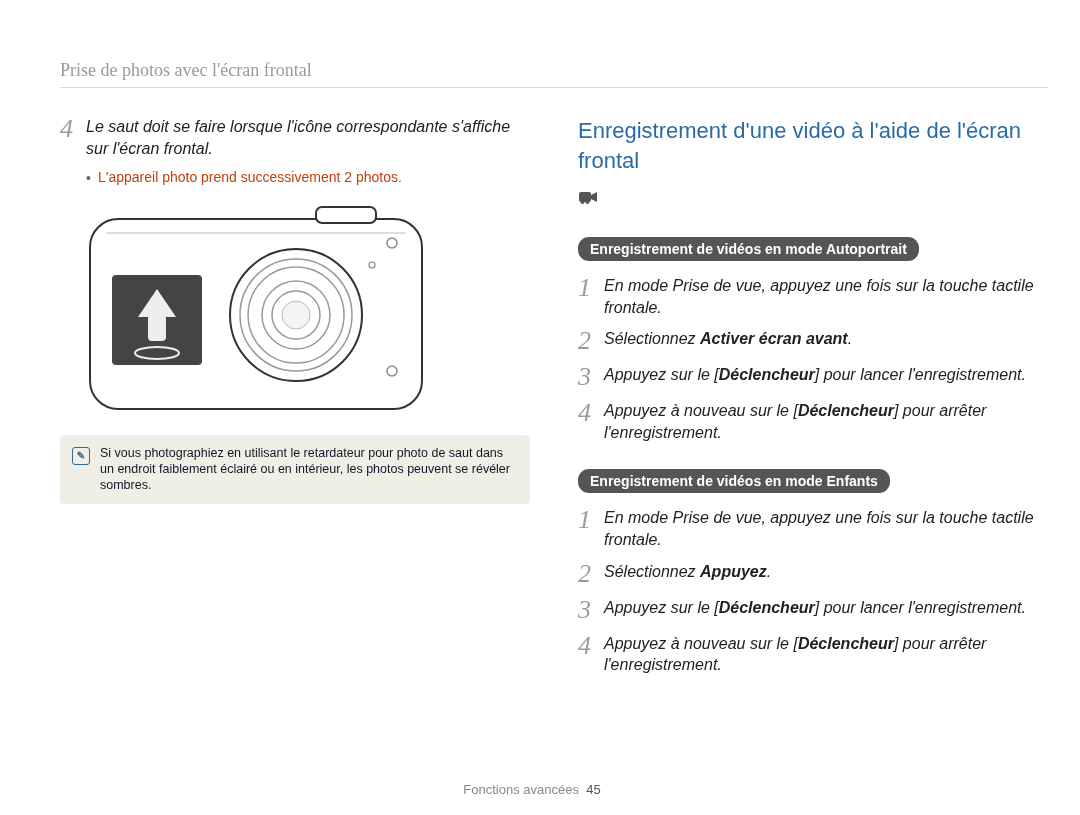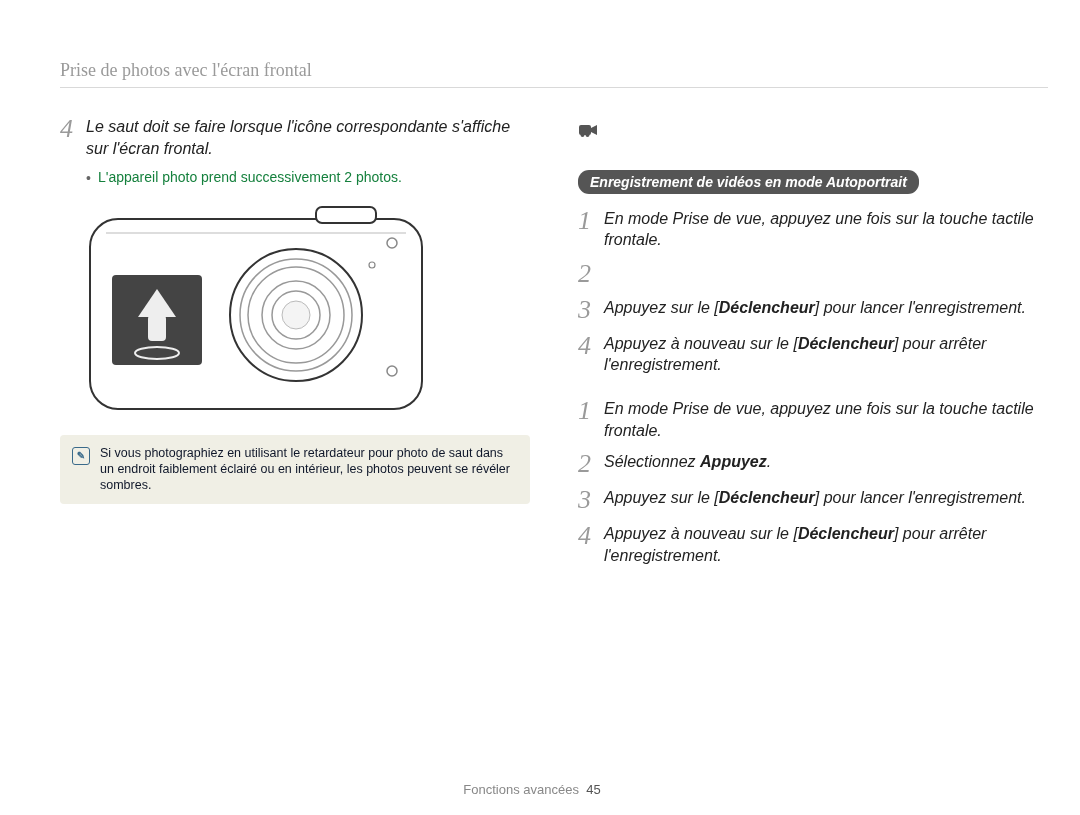--- a/index.html
+++ b/index.html
@@ -45,21 +45,21 @@
     text-align:left;
   }
   .step-body {
     font-size:16px;
     color:#222;
     line-height:1.35;
     font-style:italic;
   }
   .bullet-row { display:flex; align-items:flex-start; margin:6px 0 0 26px; }
   .bullet-dot { width:6px; flex:none; color:#666; font-size:14px; line-height:1.4; }
-  .bullet-text { font-size:14px; color:#15803d; margin-left:6px; }
+  .bullet-text { font-size:14px; color:#c2410c; margin-left:6px; }
 
   .camera-wrap { margin:16px 0 16px 26px; }
 
   .note-box {
     background:#f0efe5;
     border-radius:4px;
     padding:10px 12px 10px 12px;
     display:flex;
     gap:10px;
     margin-top:14px;
@@ -90,21 +90,20 @@
 
   .pill {
     display:inline-block;
     background:#555;
     color:#fff;
     font-size:14px;
     padding:4px 12px;
     border-radius:11px;
     font-weight:700;
     margin:4px 0 14px 0;
-    font-style:italic;
   }
 
   .footer {
     position:absolute;
     bottom:18px;
     left:0; right:16px;
     text-align:center;
     font-size:13px;
     color:#888;
   }
@@ -167,50 +166,53 @@
       <div class="note-box">
         <div class="note-icon">✎</div>
         <div class="note-text">Si vous photographiez en utilisant le retardateur pour photo de saut dans un endroit faiblement éclairé ou en intérieur, les photos peuvent se révéler sombres.</div>
       </div>
 
     </div>
 
     <div class="col">
 
       <div class="h2-blue">
+        <span>Enregistrement d'une vidéo à l'aide de l'écran frontal</span>
         <span>
           <svg width="20" height="16" viewBox="0 0 20 16">
             <rect x="1" y="3" width="12" height="10" rx="2" fill="#555"></rect>
             <circle cx="4.5" cy="13" r="2" fill="#555"></circle>
             <circle cx="9.5" cy="13" r="2" fill="#555"></circle>
             <polygon points="13,6 19,3 19,13 13,10" fill="#555"></polygon>
           </svg>
         </span>
       </div>
 
       <div class="pill">Enregistrement de vidéos en mode Autoportrait</div>
 
       <div class="step">
         <div class="step-num">1</div>
         <div class="step-body">En mode Prise de vue, appuyez une fois sur la touche tactile frontale.</div>
       </div>
       <div class="step">
         <div class="step-num">2</div>
+        <div class="step-body"><span>Sélectionnez </span><b>Activer écran avant</b><span>.</span></div>
       </div>
       <div class="step">
         <div class="step-num">3</div>
         <div class="step-body"><span>Appuyez sur le [</span><b>Déclencheur</b><span>] pour lancer l'enregistrement.</span></div>
       </div>
       <div class="step">
         <div class="step-num">4</div>
         <div class="step-body"><span>Appuyez à nouveau sur le [</span><b>Déclencheur</b><span>] pour arrêter l'enregistrement.</span></div>
       </div>
 
       <div style="height:12px"></div>
 
+      <div class="pill">Enregistrement de vidéos en mode Enfants</div>
 
       <div class="step">
         <div class="step-num">1</div>
         <div class="step-body">En mode Prise de vue, appuyez une fois sur la touche tactile frontale.</div>
       </div>
       <div class="step">
         <div class="step-num">2</div>
         <div class="step-body"><span>Sélectionnez </span><b>Appuyez</b><span>.</span></div>
       </div>
       <div class="step">

